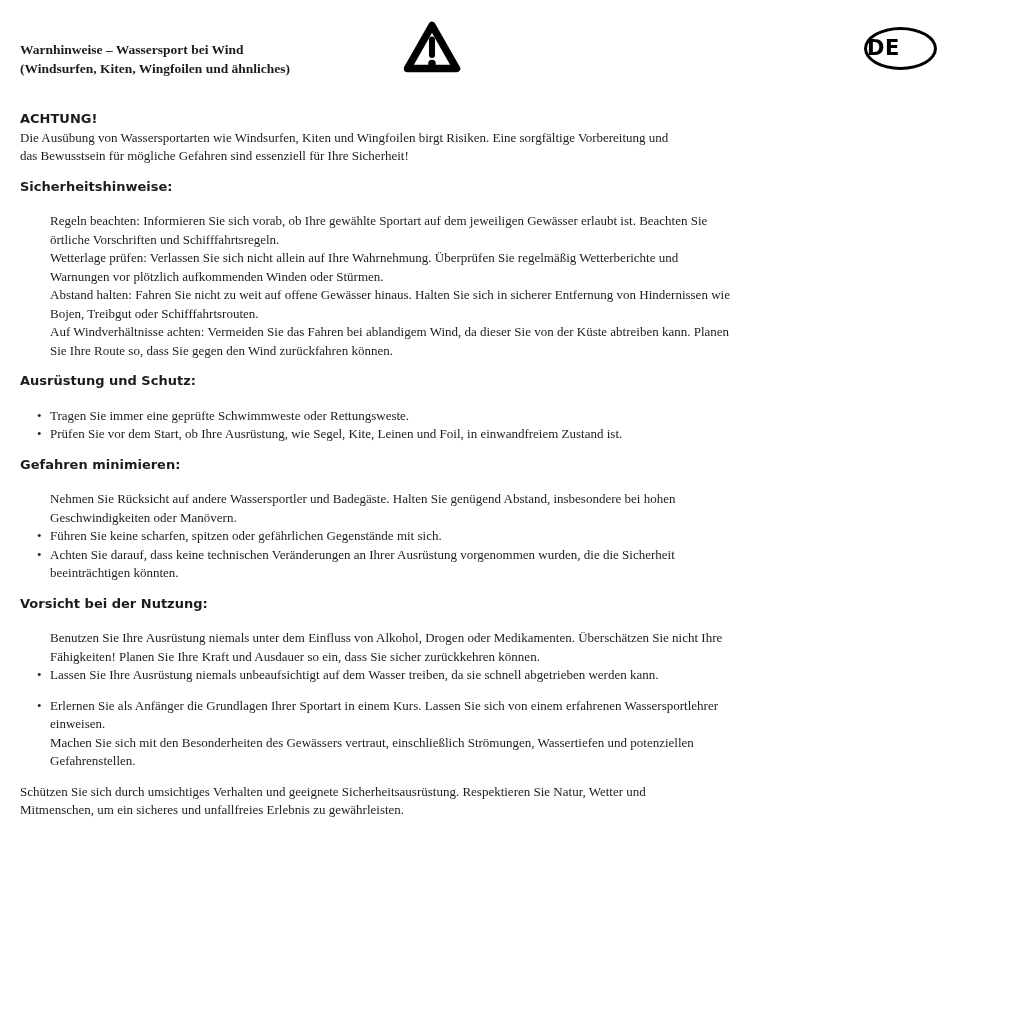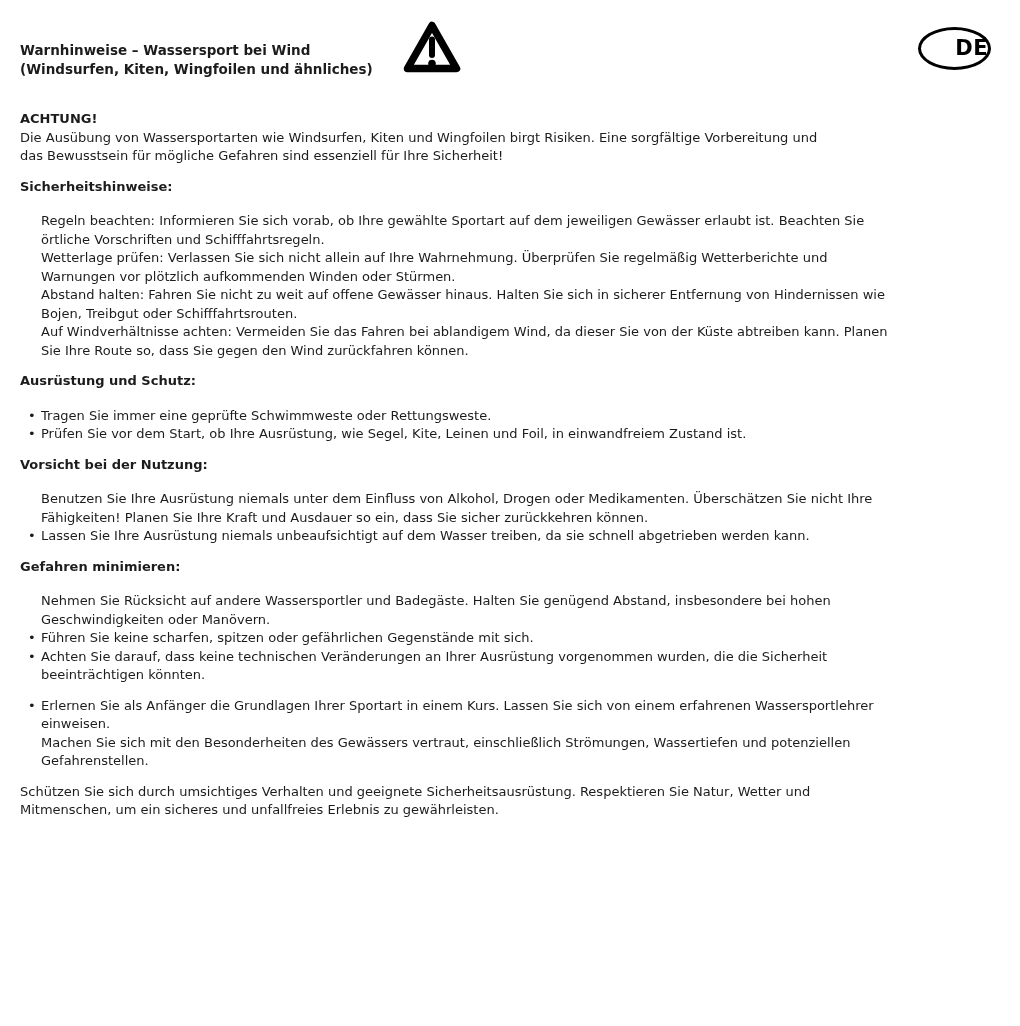--- a/index.html
+++ b/index.html
@@ -9,61 +9,61 @@
     height: 1026px;
     box-sizing: border-box;
     padding: 41px 15px 0 20px;
     background: #ffffff;
     color: #1c1c1c;
     font-family: "DejaVu Sans", "Liberation Sans", sans-serif;
     font-size: 13px;
     line-height: 18.5px;
     overflow: hidden;
   }
-  .pre { white-space: pre; }
+  .pre { white-space: pre; font-family: Liberation Serif, serif; }
   .header { height: 37px; }
   .title {
     margin: 0;
     font-size: 13.5px;
     font-weight: 700;
     line-height: 18.5px;
   }
   .warning-icon {
     position: absolute;
     left: 402px;
     top: 19px;
   }
   .lang-badge {
     position: absolute;
-    left: 918px;
+    left: 864px;
     top: 27px;
     width: 73px;
     height: 43px;
     box-sizing: border-box;
     border: 3.5px solid #000000;
     border-radius: 50%;
     display: flex;
     align-items: center;
-    justify-content: flex-end;
+    justify-content: flex-start;
     font-weight: 700;
     font-size: 21px;
     letter-spacing: 0.5px;
     color: #000000;
   }
   .sec { margin-top: 12px; }
   .sec-first { margin-top: 32px; }
   .heading {
     margin: 0;
     font-size: 13px;
     font-weight: 700;
     line-height: 18.5px;
   }
   .heading.gap { margin-bottom: 16px; }
   p { margin: 0; }
-  .items { margin-left: 21px; }
+  .items { margin-left: 30px; }
   .item { margin: 0; }
   .item.bullet { position: relative; }
   .item.bullet::before {
     content: "\2022";
     position: absolute;
     left: -13px;
     top: 0;
   }
 </style>
 </head>
@@ -106,36 +106,36 @@
 
   <section class="sec">
     <h2 class="heading gap">Ausrüstung und Schutz:</h2>
     <div class="items">
       <p class="item bullet pre">Tragen Sie immer eine geprüfte Schwimmweste oder Rettungsweste.</p>
       <p class="item bullet pre">Prüfen Sie vor dem Start, ob Ihre Ausrüstung, wie Segel, Kite, Leinen und Foil, in einwandfreiem Zustand ist.</p>
     </div>
   </section>
 
   <section class="sec">
-    <h2 class="heading gap">Vorsicht bei der Nutzung:</h2>
-    <div class="items">
-      <p class="item pre">Benutzen Sie Ihre Ausrüstung niemals unter dem Einfluss von Alkohol, Drogen oder Medikamenten. Überschätzen Sie nicht Ihre
-Fähigkeiten! Planen Sie Ihre Kraft und Ausdauer so ein, dass Sie sicher zurückkehren können.</p>
-      <p class="item bullet pre">Lassen Sie Ihre Ausrüstung niemals unbeaufsichtigt auf dem Wasser treiben, da sie schnell abgetrieben werden kann.</p>
-    </div>
-  </section>
-
-  <section class="sec">
     <h2 class="heading gap">Gefahren minimieren:</h2>
     <div class="items">
       <p class="item pre">Nehmen Sie Rücksicht auf andere Wassersportler und Badegäste. Halten Sie genügend Abstand, insbesondere bei hohen
 Geschwindigkeiten oder Manövern.</p>
       <p class="item bullet pre">Führen Sie keine scharfen, spitzen oder gefährlichen Gegenstände mit sich.</p>
       <p class="item bullet pre">Achten Sie darauf, dass keine technischen Veränderungen an Ihrer Ausrüstung vorgenommen wurden, die die Sicherheit
 beeinträchtigen könnten.</p>
+    </div>
+  </section>
+
+  <section class="sec">
+    <h2 class="heading gap">Vorsicht bei der Nutzung:</h2>
+    <div class="items">
+      <p class="item pre">Benutzen Sie Ihre Ausrüstung niemals unter dem Einfluss von Alkohol, Drogen oder Medikamenten. Überschätzen Sie nicht Ihre
+Fähigkeiten! Planen Sie Ihre Kraft und Ausdauer so ein, dass Sie sicher zurückkehren können.</p>
+      <p class="item bullet pre">Lassen Sie Ihre Ausrüstung niemals unbeaufsichtigt auf dem Wasser treiben, da sie schnell abgetrieben werden kann.</p>
     </div>
   </section>
 
   <section class="sec">
     <div class="items">
       <p class="item bullet pre">Erlernen Sie als Anfänger die Grundlagen Ihrer Sportart in einem Kurs. Lassen Sie sich von einem erfahrenen Wassersportlehrer
 einweisen.
 Machen Sie sich mit den Besonderheiten des Gewässers vertraut, einschließlich Strömungen, Wassertiefen und potenziellen
 Gefahrenstellen.</p>
     </div>

